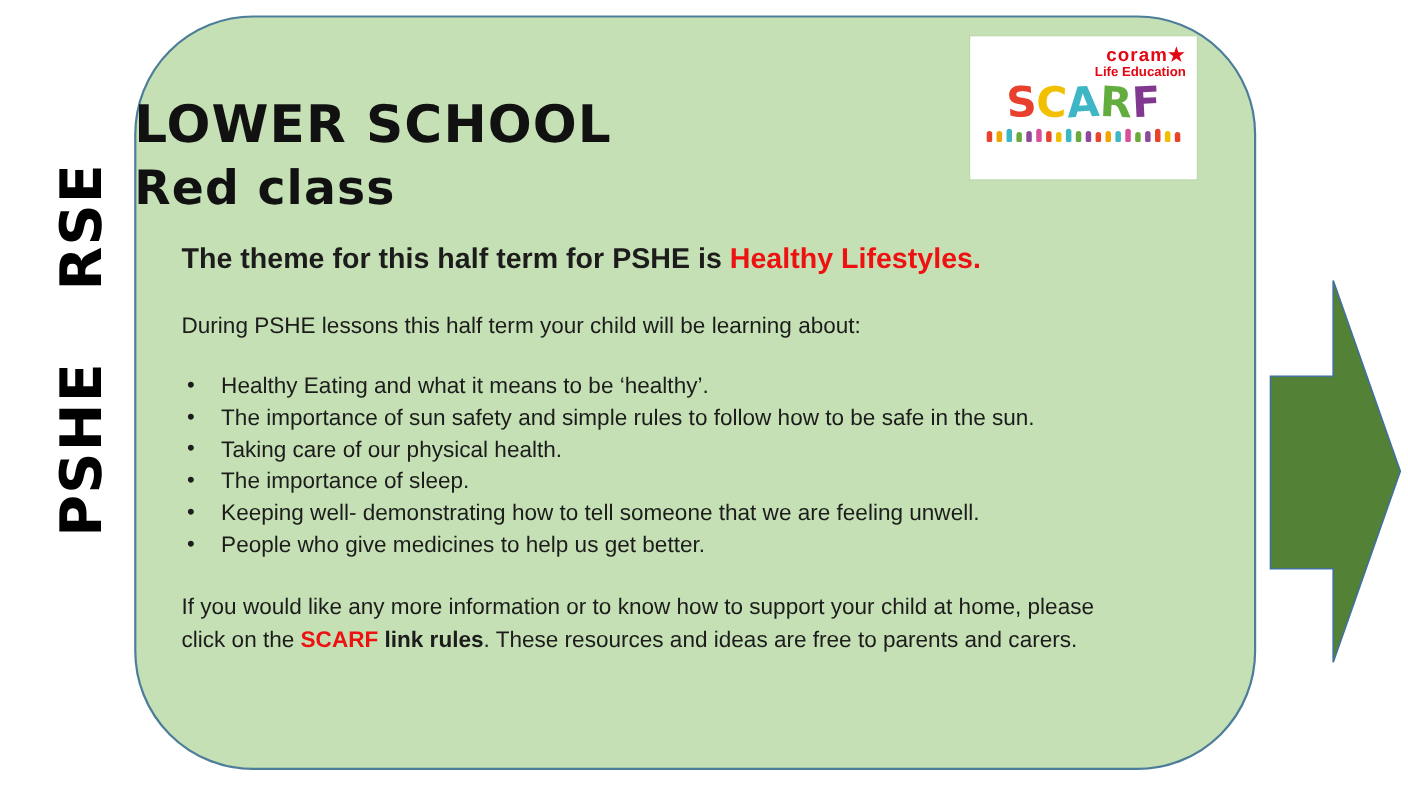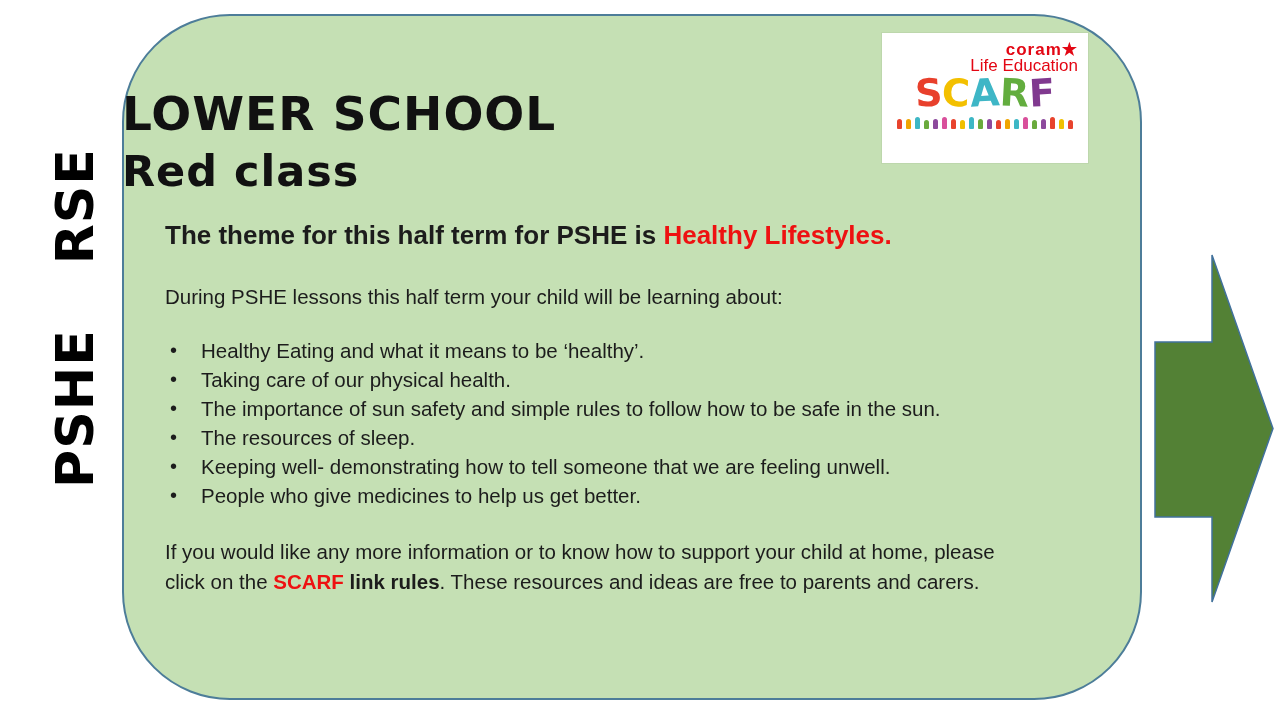--- a/index.html
+++ b/index.html
@@ -28,21 +28,21 @@
     font-family:"DejaVu Sans",sans-serif;font-weight:800;color:#111;}
   .title-line1{font-size:47px;line-height:60px;letter-spacing:1px;}
   .title-line2{font-size:43px;line-height:54px;letter-spacing:1px;}
 
   .logo{position:absolute;left:882px;top:33px;width:206px;height:130px;background:#fff;
     box-shadow:0 0 0 1px rgba(0,0,0,0.04);padding-top:8px;}
   .logo-brand{text-align:right;padding-right:10px;color:var(--coram_red);
     font-weight:bold;font-size:17px;line-height:18px;letter-spacing:1px;}
   .logo-star{font-size:17px;}
   .logo-sub{text-align:right;padding-right:10px;color:var(--coram_red);
-    font-weight:normal;font-size:17px;line-height:13px;}
+    font-weight:bold;font-size:12px;line-height:13px;}
   .logo-word{text-align:center;font-family:"DejaVu Sans",sans-serif;font-weight:800;
     font-size:38px;line-height:40px;margin-top:1px;letter-spacing:0px;}
   .logo-word span{display:inline-block;transform:rotate(-3deg);}
   .logo-word span:nth-child(even){transform:rotate(3deg);}
   .logo-people{display:flex;justify-content:center;align-items:flex-end;gap:4px;margin-top:3px;height:13px;}
   .person{display:inline-block;width:5px;height:10px;border-radius:2.5px 2.5px 1px 1px;}
   .person:nth-child(3n){height:12px;}
   .person:nth-child(4n){height:9px;}
 
   .theme{position:absolute;left:165px;top:219px;width:980px;
@@ -107,23 +107,23 @@
   </div>
 
   <div class="theme">
     <span>The theme for this half term for PSHE is </span><span class="hl">Healthy Lifestyles.</span>
   </div>
 
   <div class="intro">During PSHE lessons this half term your child will be learning about:</div>
 
   <ul class="bullets">
     <li>Healthy Eating and what it means to be ‘healthy’.</li>
+    <li>The importance of sun safety and simple rules to follow how to be safe in the sun.</li>
     <li>Taking care of our physical health.</li>
-    <li>The importance of sun safety and simple rules to follow how to be safe in the sun.</li>
-    <li>The resources of sleep.</li>
+    <li>The importance of sleep.</li>
     <li>Keeping well- demonstrating how to tell someone that we are feeling unwell.</li>
     <li>People who give medicines to help us get better.</li>
   </ul>
 
   <div class="outro"><span>If you would like any more information or to know how to support your child at home, please</span><br><span>click on the </span><span class="scarf">SCARF</span><span class="bold"> link rules</span><span>. These resources and ideas are free to parents and carers.</span></div>
 
   <svg class="arrow-svg" width="130" height="360" viewBox="0 0 130 360">
     <polygon points="5,92 62,92 62,5 123,178.5 62,352 62,267 5,267" style="fill:var(--arrow_fill);stroke:var(--arrow_border);stroke-width:1.5;"></polygon>
   </svg>
 

